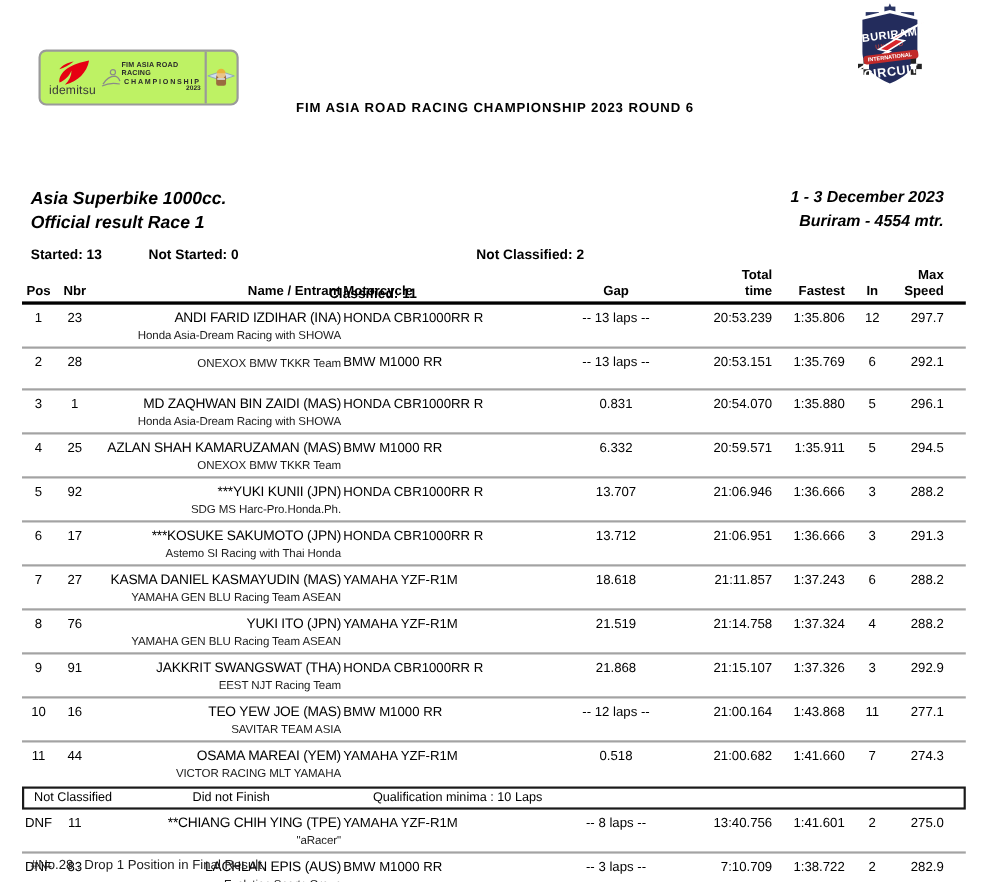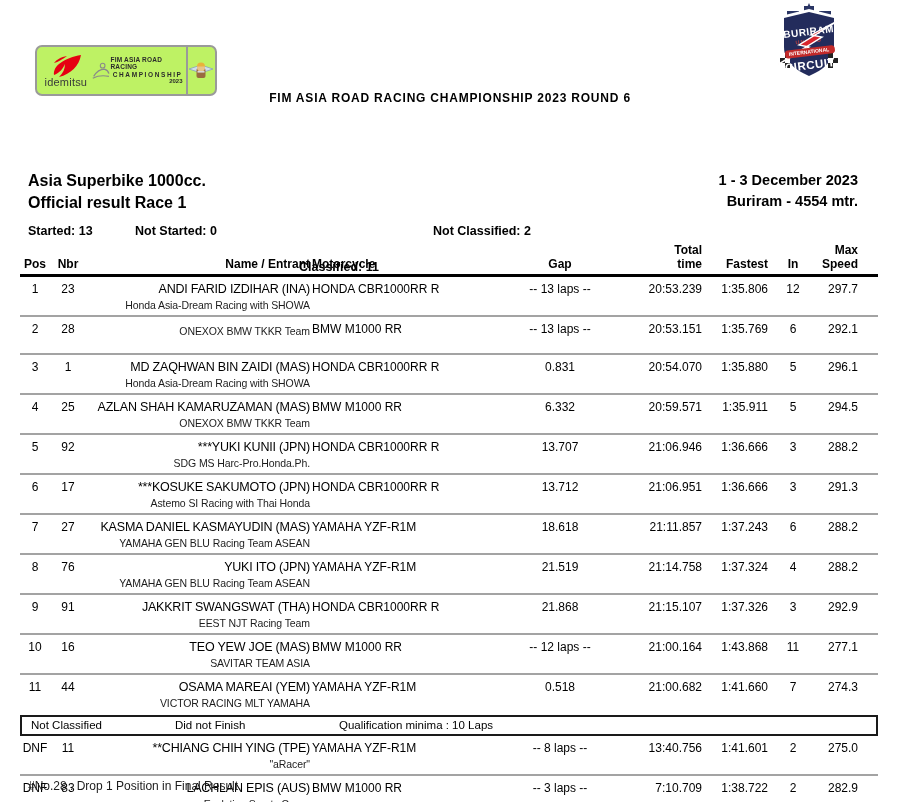--- a/index.html
+++ b/index.html
@@ -19,21 +19,21 @@
   .series-l1{font-size:6.5px;font-weight:bold;color:#2b2b2b;letter-spacing:0.2px;}
   .series-l2{font-size:6.5px;font-weight:bold;color:#2b2b2b;letter-spacing:1.6px;}
   .series-l3{font-size:6px;font-weight:bold;color:#2b2b2b;}
   .logo-right{width:32px;height:100%;display:flex;align-items:center;justify-content:center;}
   .circuit-logo{position:absolute;top:3px;left:773px;width:72px;height:78px;}
   .main-title{
     position:absolute;top:91px;left:0;width:100%;text-align:center;
     font-size:12px;font-weight:bold;letter-spacing:0.8px;color:#000;
   }
   
-  .info-row{position:absolute;top:170px;left:28px;width:830px;display:flex;justify-content:space-between;}
+  .info-row{position:absolute;top:170px;left:28px;width:830px;display:flex;justify-content:space-between;font-style:italic;}
   .info-left{font-size:16px;font-weight:bold;line-height:1.4;color:#000;}
   .info-right{font-size:14.5px;font-weight:bold;text-align:right;line-height:1.45;color:#000;}
   .stats{position:absolute;top:224px;left:28px;display:flex;font-size:12.5px;font-weight:bold;color:#000;}
   .stats span:nth-child(1){width:107px;}
   .stats span:nth-child(2){width:164px;}
   .stats span:nth-child(3){width:134px;margin-top:36px;}
   
   .table{position:absolute;top:243px;left:20px;width:858px;font-size:12px;color:#000;}
   .grid{display:grid;grid-template-columns:30px 36px 224px 162px 176px 60px 64px 42px 64px;}
   .thead{border-bottom:3px solid #000;padding-bottom:3px;align-items:end;font-weight:bold;}

